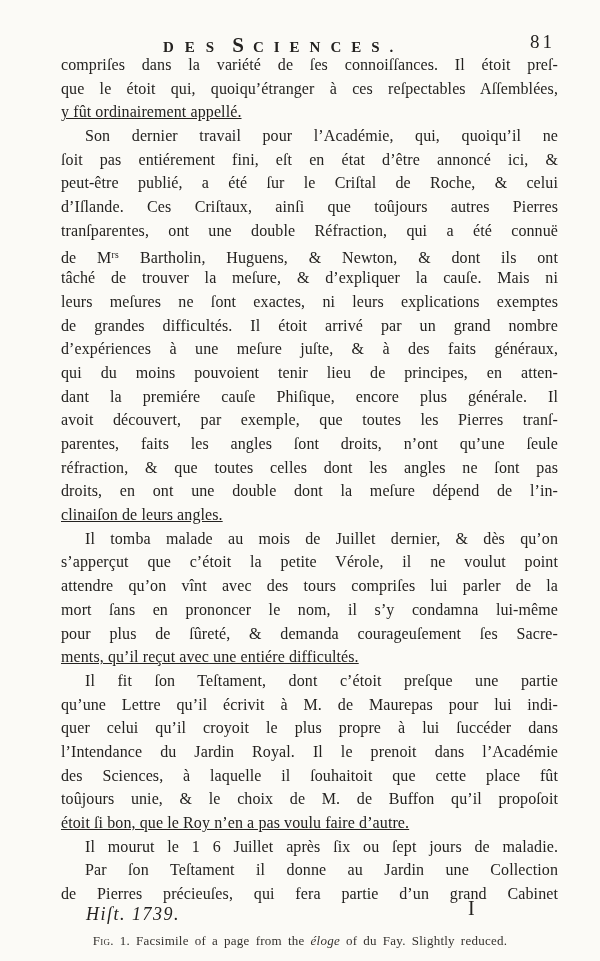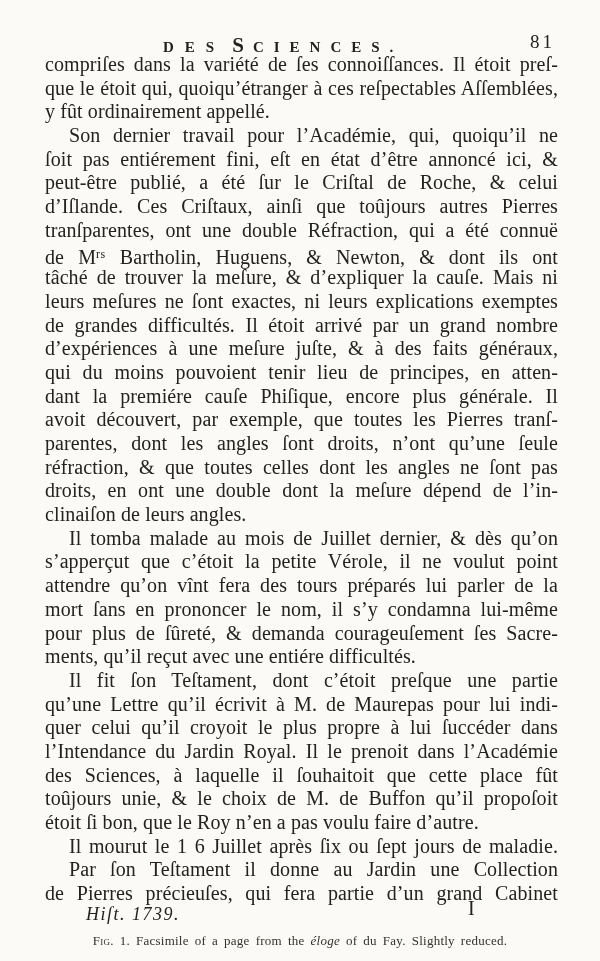--- a/index.html
+++ b/index.html
@@ -25,29 +25,30 @@
   .hw2 .big { font-size: 21px; font-weight: 600; letter-spacing: 9px; }
   .hw2 .rest { font-size: 15px; font-weight: 600; letter-spacing: 10px; }
   .page-number { position: absolute; left: 530px; top: 1px; font-size: 19px; letter-spacing: 3px; }
   
   .body-col {
     position: absolute;
     left: 45px; top: 53px;
     width: 513px;
   }
   .line {
-    font-size: 20px;
+    font-size: 16px;
     line-height: 23.7px;
     height: 23.7px;
     white-space: normal;
     text-align: justify;
     text-align-last: justify;
     letter-spacing: 0.1px;
+    margin-left: 16px;
   }
-  .line.end { text-align: left; text-align-last: left; }
+  .line.end { text-align: left; text-align-last: left; text-decoration: underline; }
   .line.indent { text-indent: 24px; }
   .sup { font-size: 0.6em; vertical-align: 0.5em; letter-spacing: 0.5px; }
   .it { font-style: italic; }
   .sc { font-variant: small-caps; }
   
   .footer-line { position: absolute; left: 45px; top: 897px; width: 513px; height: 26px; font-size: 18px; }
   .journal { position: absolute; left: 41px; top: 7px; font-style: italic; letter-spacing: 1.5px; }
   .signature { position: absolute; left: 423px; top: 0; font-size: 20px; }
   
   .caption {
@@ -81,27 +82,27 @@
       <div class="line">d’Iſlande. Ces Criſtaux, ainſi que toûjours autres Pierres</div>
       <div class="line">tranſparentes, ont une double Réfraction, qui a été connuë</div>
       <div class="line"><span>de M</span><span class="sup">rs</span><span> Bartholin, Huguens, &amp; Newton, &amp; dont ils ont</span></div>
       <div class="line">tâché de trouver la meſure, &amp; d’expliquer la cauſe. Mais ni</div>
       <div class="line">leurs meſures ne ſont exactes, ni leurs explications exemptes</div>
       <div class="line">de grandes difficultés. Il étoit arrivé par un grand nombre</div>
       <div class="line">d’expériences à une meſure juſte, &amp; à des faits généraux,</div>
       <div class="line">qui du moins pouvoient tenir lieu de principes, en atten-</div>
       <div class="line">dant la premiére cauſe Phiſique, encore plus générale. Il</div>
       <div class="line">avoit découvert, par exemple, que toutes les Pierres tranſ-</div>
-      <div class="line">parentes, dont les angles ſont droits, n’ont qu’une ſeule</div>
+      <div class="line">parentes, faits les angles ſont droits, n’ont qu’une ſeule</div>
       <div class="line">réfraction, &amp; que toutes celles dont les angles ne ſont pas</div>
       <div class="line">droits, en ont une double dont la meſure dépend de l’in-</div>
       <div class="line end">clinaiſon de leurs angles.</div>
       <div class="line indent">Il tomba malade au mois de Juillet dernier, &amp; dès qu’on</div>
       <div class="line">s’apperçut que c’étoit la petite Vérole, il ne voulut point</div>
-      <div class="line">attendre qu’on vînt fera des tours préparés lui parler de la</div>
+      <div class="line">attendre qu’on vînt avec des tours compriſes lui parler de la</div>
       <div class="line">mort ſans en prononcer le nom, il s’y condamna lui-même</div>
       <div class="line">pour plus de ſûreté, &amp; demanda courageuſement ſes Sacre-</div>
       <div class="line end">ments, qu’il reçut avec une entiére difficultés.</div>
       <div class="line indent">Il fit ſon Teſtament, dont c’étoit preſque une partie</div>
       <div class="line">qu’une Lettre qu’il écrivit à M. de Maurepas pour lui indi-</div>
       <div class="line">quer celui qu’il croyoit le plus propre à lui ſuccéder dans</div>
       <div class="line">l’Intendance du Jardin Royal. Il le prenoit dans l’Académie</div>
       <div class="line">des Sciences, à laquelle il ſouhaitoit que cette place fût</div>
       <div class="line">toûjours unie, &amp; le choix de M. de Buffon qu’il propoſoit</div>
       <div class="line end">étoit ſi bon, que le Roy n’en a pas voulu faire d’autre.</div>

